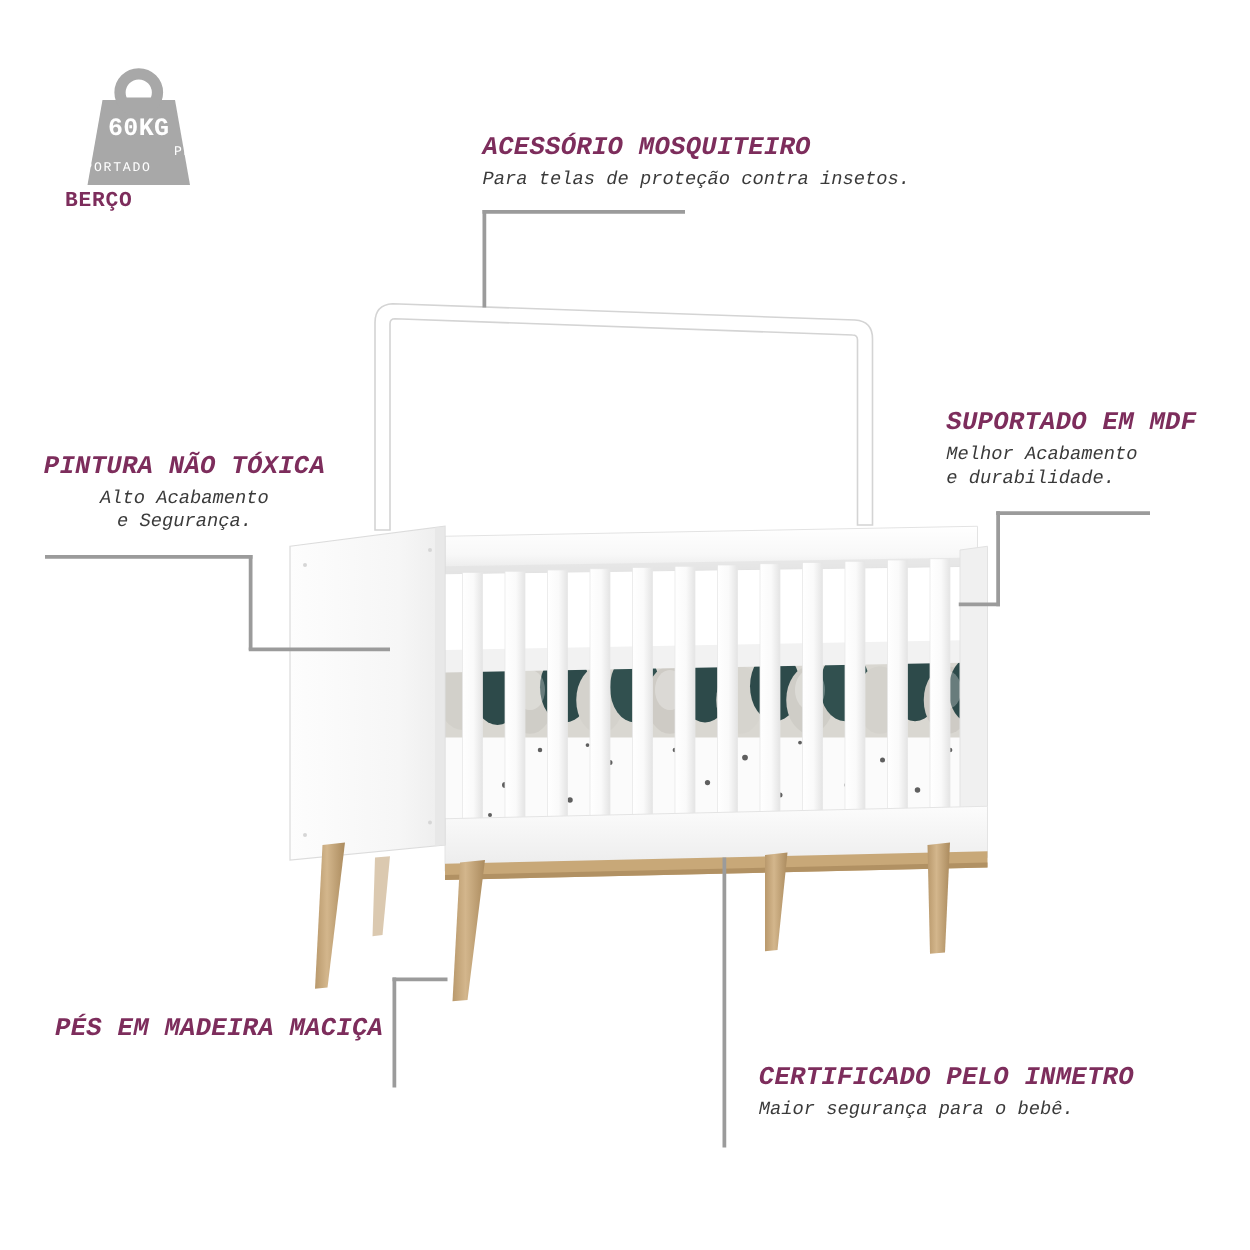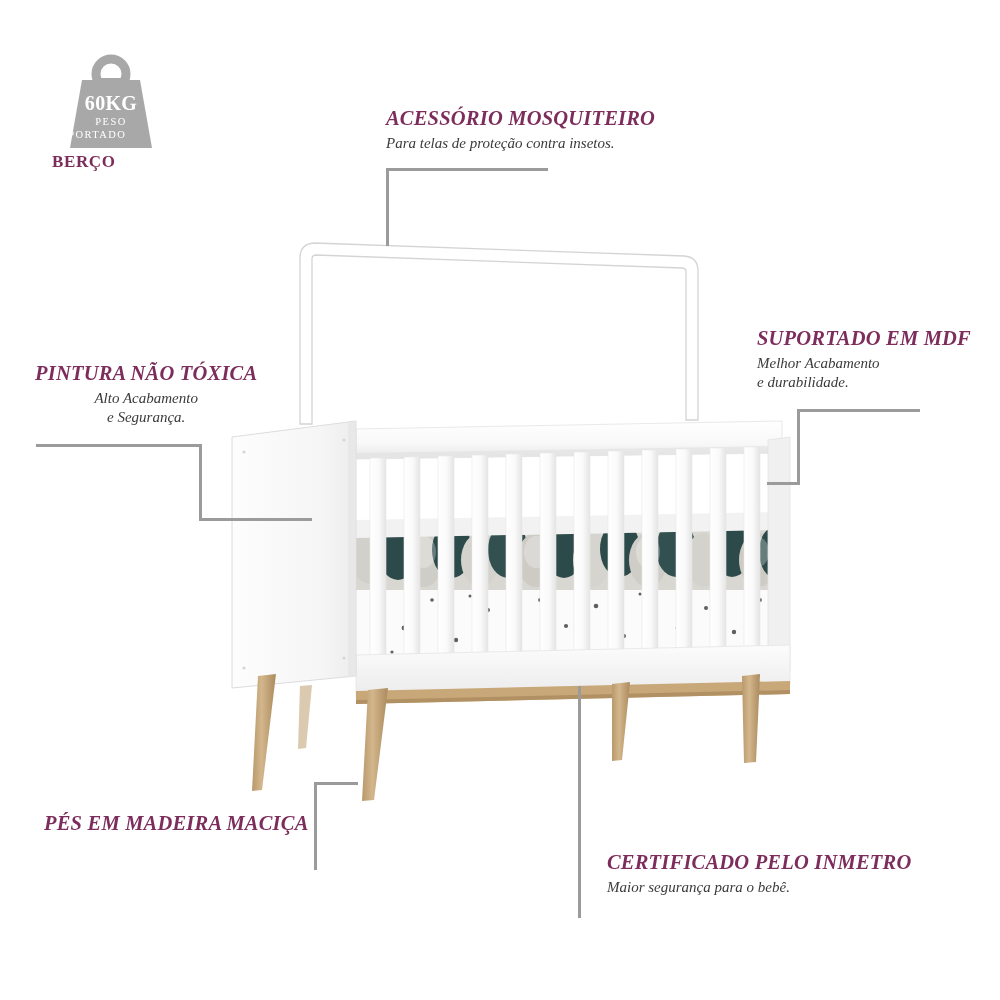--- a/index.html
+++ b/index.html
@@ -7,21 +7,21 @@
     margin: 0;
     padding: 0;
     background: #ffffff;
   }
   #page {
     position: relative;
     width: 1000px;
     height: 1000px;
     background: #ffffff;
     overflow: hidden;
-    font-family: Liberation Serif, serif;
+    font-family: Liberation Mono, monospace;
   }
 
   
   .callout { position: absolute; }
   .callout-title {
     font-style: italic;
     font-weight: bold;
     font-size: 20.5px;
     letter-spacing: 0.2px;
     color: #7d2d5c;
@@ -73,21 +73,21 @@
 
 <div id="page">
 
   <div class="badge">
     <svg width="118" height="100" viewBox="0 0 118 100">
       <path d="M30 28 L88 28 L100 96 L18 96 Z" fill="#a8a8a8"></path>
       <circle cx="59" cy="22" r="15" fill="none" stroke="#a8a8a8" stroke-width="9"></circle>
       <rect x="46" y="26" width="26" height="8" fill="#a8a8a8"></rect>
     </svg>
     <div style="position:absolute;left:0;top:40px;width:118px;text-align:center;font-size:20px;font-weight:bold;color:#ffffff;letter-spacing:0.3px;">60KG</div>
-    <div style="position:absolute;left:0;top:64px;width:118px;text-align:center;font-size:10.5px;color:#ffffff;letter-spacing:1.4px;">PESO</div>
+    <div style="position:absolute;left:0;top:64px;width:118px;text-align:right;font-size:10.5px;color:#ffffff;letter-spacing:1.4px;">PESO</div>
     <div style="position:absolute;left:0;top:77px;width:118px;text-align:left;font-size:10.5px;color:#ffffff;letter-spacing:1.4px;">SUPORTADO</div>
     <div class="badge-berco">BERÇO</div>
   </div>
 
   <div id="crib">
     <svg width="1000" height="1000" viewBox="0 0 1000 1000">
       <defs>
         <linearGradient id="gWoodLeg" x1="0" y1="0" x2="1" y2="0">
           <stop offset="0%" stop-color="#b9996c"></stop>
           <stop offset="40%" stop-color="#d3b68c"></stop>

